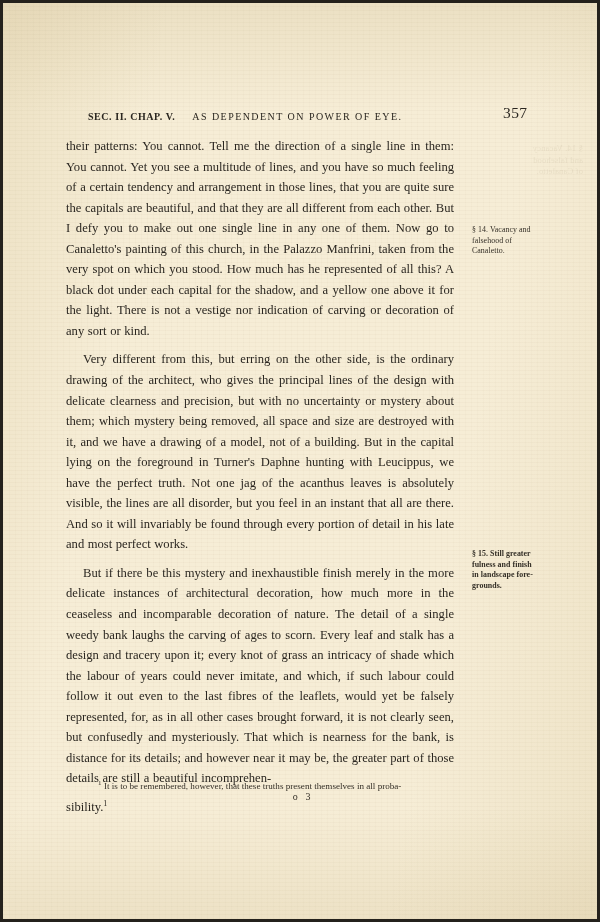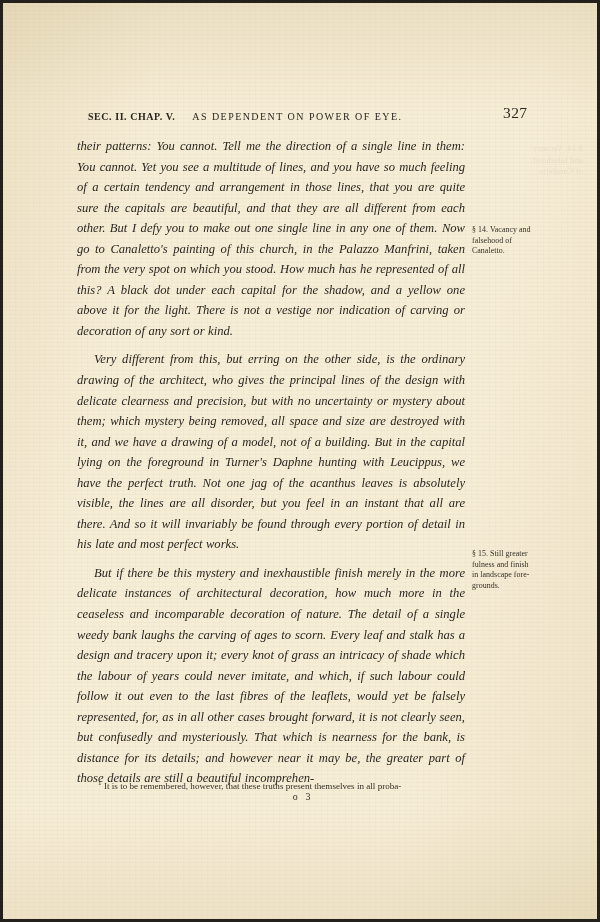--- a/index.html
+++ b/index.html
@@ -92,24 +92,23 @@
     position: absolute;
     left: 500px;
     top: 101px;
     font-size: 15.5px;
     letter-spacing: .4px;
   }
 
   
   .body-col {
     position: absolute;
-    left: 74px;
+    left: 63px;
     top: 133px;
     width: 388px;
-    font-style: italic;
   }
   .para {
     font-size: 12.6px;
     line-height: 20.55px;
     text-align: justify;
     text-align-last: left;
     margin: 0;
     text-indent: 0;
     word-spacing: 0.4px;
   }
@@ -125,21 +124,21 @@
   .sidenote {
     position: absolute;
     width: 64px;
     font-size: 7.9px;
     line-height: 10.6px;
     letter-spacing: 0.05px;
     color: #332e26;
     text-align: left;
   }
   .sidenote-1 { left: 469px; top: 222px; }
-  .sidenote-2 { left: 469px; top: 546px; }
+  .sidenote-2 { left: 469px; top: 546px; font-weight: bold; }
 
   
   .footnote-zone {
     position: absolute;
     left: 74px;
     top: 768px;
     width: 392px;
   }
   .footnote {
     font-size: 9.1px;
@@ -180,26 +179,27 @@
 and falsehood
 of Canaletto.</div>
 
   <div class="content">
 
     <div class="running-head">
       <span class="head-sec">Sec. II. Chap. V.</span>
       <span class="head-title">As dependent on Power of Eye.</span>
     </div>
 
-    <div class="folio">327</div>
+    <div class="folio">357</div>
 
     <div class="body-col">
       <p class="para">their patterns: You cannot.   Tell me the direction of a single line in them: You cannot.   Yet you see a multitude of lines, and you have so much feeling of a certain tendency and arrangement in those lines, that you are quite sure the capitals are beautiful, and that they are all different from each other.   But I defy you to make out one single line in any one of them.   Now go to Canaletto's painting of this church, in the Palazzo Manfrini, taken from the very spot on which you stood.   How much has he represented of all this?   A black dot under each capital for the shadow, and a yellow one above it for the light.   There is not a vestige nor indication of carving or decoration of any sort or kind.</p>
       <p class="para indent">Very different from this, but erring on the other side, is the ordinary drawing of the architect, who gives the principal lines of the design with delicate clearness and precision, but with no uncertainty or mystery about them; which mystery being removed, all space and size are destroyed with it, and we have a drawing of a model, not of a building.   But in the capital lying on the foreground in Turner's Daphne hunting with Leucippus, we have the perfect truth.   Not one jag of the acanthus leaves is absolutely visible, the lines are all disorder, but you feel in an instant that all are there.   And so it will invariably be found through every portion of detail in his late and most perfect works.</p>
       <p class="para indent">But if there be this mystery and inexhaustible finish merely in the more delicate instances of architectural decoration, how much more in the ceaseless and incomparable decoration of nature.   The detail of a single weedy bank laughs the carving of ages to scorn. Every leaf and stalk has a design and tracery upon it; every knot of grass an intricacy of shade which the labour of years could never imitate, and which, if such labour could follow it out even to the last fibres of the leaflets, would yet be falsely represented, for, as in all other cases brought forward, it is not clearly seen, but confusedly and mysteriously.   That which is nearness for the bank, is distance for its details; and however near it may be, the greater part of those details are still a beautiful incomprehen-</p>
+      <p class="para"><span>sibility.</span><span class="fnref">1</span></p>
     </div>
 
     <div class="sidenote sidenote-1">§ 14. Vacancy and falsehood of Canaletto.</div>
 
     <div class="sidenote sidenote-2">§ 15. Still greater fulness and finish in landscape fore-grounds.</div>
 
     <div class="footnote-zone">
       <p class="footnote"><span class="fnmark">1</span><span>It is to be remembered, however, that these truths present themselves in all proba-</span></p>
     </div>
 

